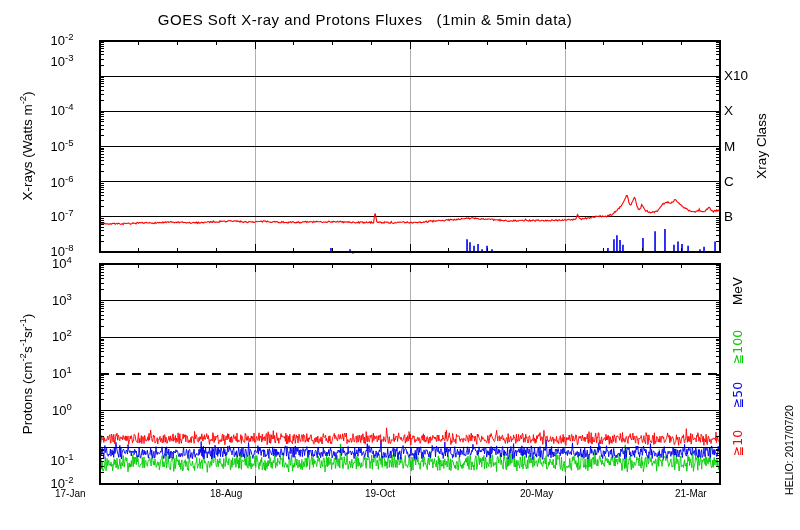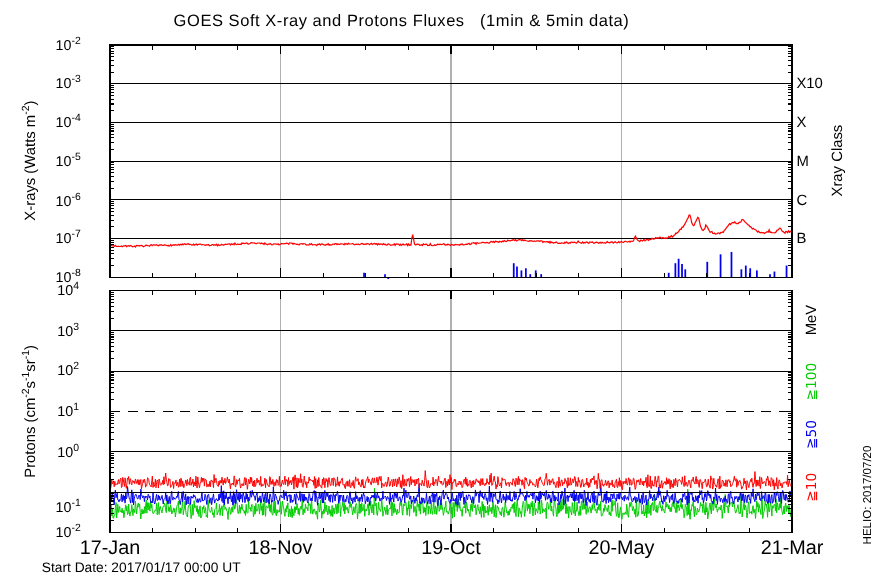--- a/index.html
+++ b/index.html
@@ -3,21 +3,21 @@
 <meta charset="utf-8">
 <style>
   html,body{margin:0;padding:0;background:#ffffff;width:800px;height:530px;overflow:hidden;}
   body{font-family:"Liberation Sans", sans-serif;color:#000;}
   .stage{position:relative;width:800px;height:530px;background:#fff;}
   #plot{position:absolute;left:0;top:0;}
   .txt{position:absolute;white-space:pre;}
   .title{left:85px;top:11px;width:560px;text-align:center;font-size:15px;letter-spacing:.5px;}
   .ytick{left:28px;width:68px;text-align:center;font-size:13px;height:18px;line-height:18px;}
   .ytick sup,.vlabel sup{font-size:9.5px;line-height:0;}
-  .xtick{width:90px;text-align:center;font-size:18px;top:488px;}
+  .xtick{width:90px;text-align:left;font-size:10px;top:488px;}
   .cls{left:724px;font-size:13.5px;}
   .vlabel{position:absolute;white-space:nowrap;transform:translate(-50%,-50%) rotate(-90deg);font-size:13.5px;}
   .vsmall{font-size:12.5px;font-family:"DejaVu Sans", sans-serif;}
   .credit{font-size:10.5px;}
   .startdate{left:38px;top:509px;font-size:12.5px;}
 </style>
 </head>
 <body>
 
 <div class="stage">
@@ -367,37 +367,37 @@
       <line x1="720" y1="267.55336714362875" x2="716" y2="267.55336714362875" stroke="#000" stroke-width="1" shape-rendering="crispEdges"></line>
       <line x1="100" y1="265.67777465389145" x2="104" y2="265.67777465389145" stroke="#000" stroke-width="1" shape-rendering="crispEdges"></line>
       <line x1="720" y1="265.67777465389145" x2="716" y2="265.67777465389145" stroke="#000" stroke-width="1" shape-rendering="crispEdges"></line>
       <line x1="100" y1="264" x2="108" y2="264" stroke="#000" stroke-width="1" shape-rendering="crispEdges"></line>
       <line x1="720" y1="264" x2="712" y2="264" stroke="#000" stroke-width="1" shape-rendering="crispEdges"></line>
     </svg>
 
   <div class="txt title">GOES Soft X-ray and Protons Fluxes   (1min &amp; 5min data)</div>
 
   <div class="txt ytick" style="top:32px"><span>10</span><sup>-2</sup></div>
-  <div class="txt ytick" style="top:67px"><span>10</span><sup>-3</sup></div>
+  <div class="txt ytick" style="top:53px"><span>10</span><sup>-3</sup></div>
   <div class="txt ytick" style="top:102px"><span>10</span><sup>-4</sup></div>
   <div class="txt ytick" style="top:138px"><span>10</span><sup>-5</sup></div>
   <div class="txt ytick" style="top:174px"><span>10</span><sup>-6</sup></div>
   <div class="txt ytick" style="top:208px"><span>10</span><sup>-7</sup></div>
   <div class="txt ytick" style="top:243px"><span>10</span><sup>-8</sup></div>
 
   <div class="txt ytick" style="top:255px"><span>10</span><sup>4</sup></div>
   <div class="txt ytick" style="top:292px"><span>10</span><sup>3</sup></div>
   <div class="txt ytick" style="top:328px"><span>10</span><sup>2</sup></div>
   <div class="txt ytick" style="top:365px"><span>10</span><sup>1</sup></div>
   <div class="txt ytick" style="top:402px"><span>10</span><sup>0</sup></div>
   <div class="txt ytick" style="top:452px"><span>10</span><sup>-1</sup></div>
   <div class="txt ytick" style="top:475px"><span>10</span><sup>-2</sup></div>
 
   <div class="txt xtick" style="left:55px">17-Jan</div>
-  <div class="txt xtick" style="left:210px">18-Nov</div>
+  <div class="txt xtick" style="left:210px">18-Aug</div>
   <div class="txt xtick" style="left:365px">19-Oct</div>
   <div class="txt xtick" style="left:520px">20-May</div>
   <div class="txt xtick" style="left:675px">21-Mar</div>
 
   <div class="txt cls" style="top:68px">X10</div>
   <div class="txt cls" style="top:103px">X</div>
   <div class="txt cls" style="top:139px">M</div>
   <div class="txt cls" style="top:174px">C</div>
   <div class="txt cls" style="top:209px">B</div>
 
@@ -407,15 +407,14 @@
 
   <div class="vlabel" style="left:761px;top:146px">Xray Class</div>
 
   <div class="vlabel" style="left:737px;top:291px">MeV</div>
   <div class="vlabel vsmall" style="left: 737px; top: 347px; color: rgb(0, 204, 0);">≧100</div>
   <div class="vlabel vsmall" style="left: 737px; top: 395px; color: rgb(0, 0, 238);">≧50</div>
   <div class="vlabel vsmall" style="left: 737px; top: 443px; color: rgb(255, 0, 0);">≧10</div>
 
   <div class="vlabel credit" style="left:789px;top:450px">HELIO: 2017/07/20</div>
 
-  <div class="txt startdate">Start Date: 2017/01/17 00:00 UT</div>
 
 </div>
 
 </body></html>

